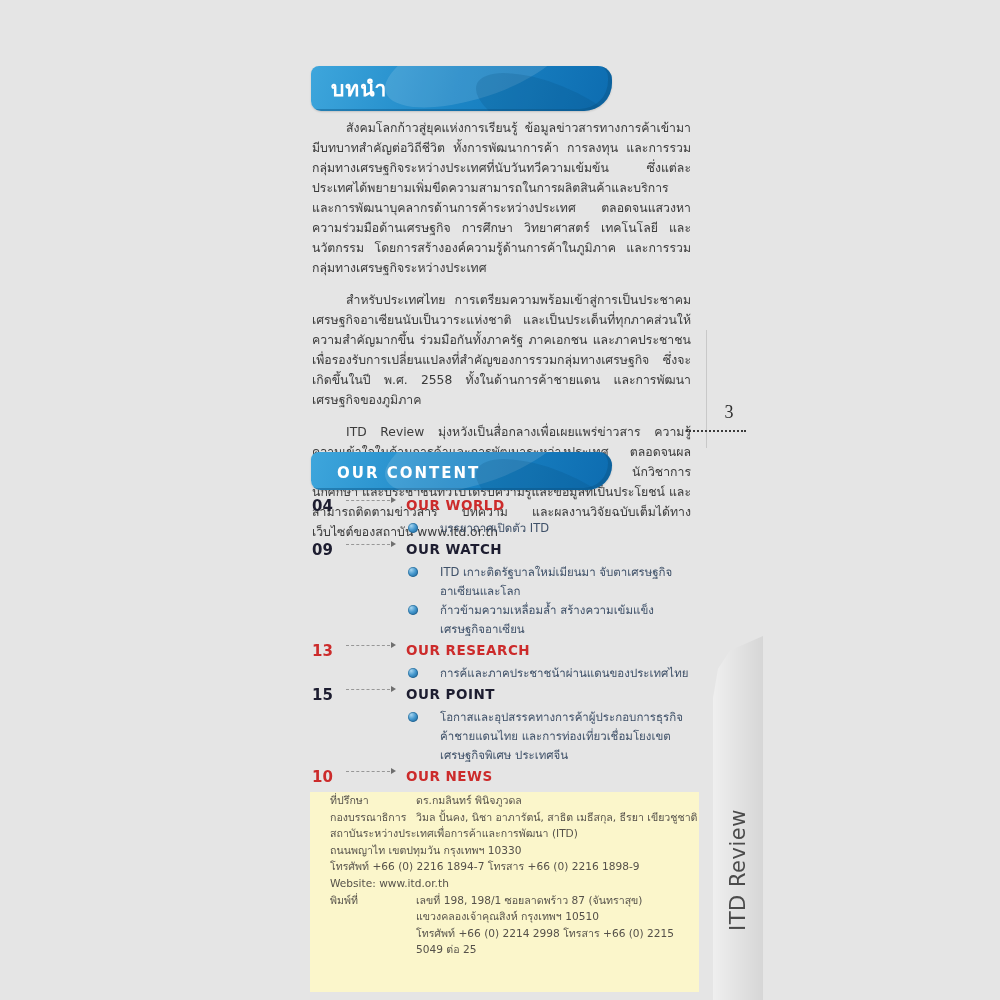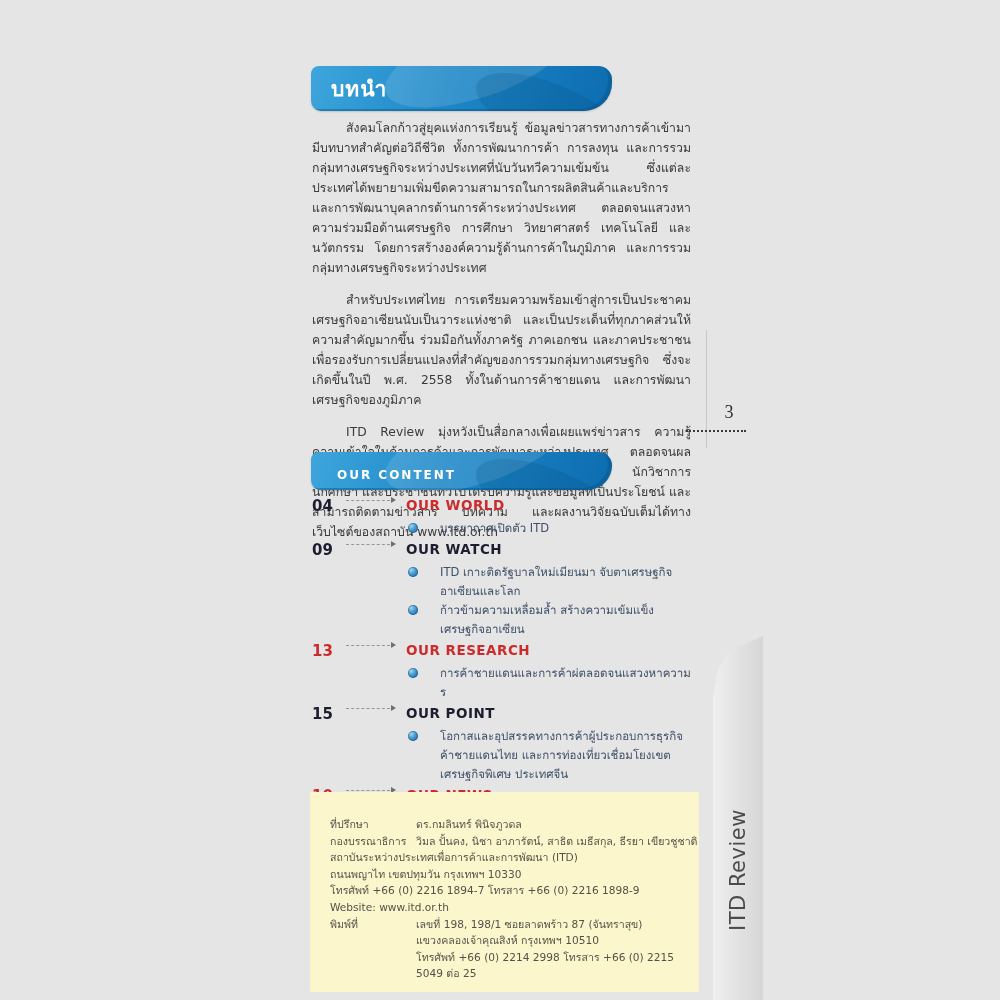--- a/index.html
+++ b/index.html
@@ -12,21 +12,21 @@
           box-shadow:inset -4px -2px 0 rgba(10,84,132,.45), 0 1px 2px rgba(0,0,0,.15);}
   .banner-intro{top:66px;height:45px;border-radius:8px 14px 28px 10px;}
   .banner-content{top:452px;height:38px;border-radius:8px 14px 26px 10px;}
   .banner .deco1,.banner .deco2{position:absolute;border-radius:50%;
           background:rgba(255,255,255,.12);pointer-events:none;}
   .banner .deco1{width:190px;height:70px;left:70px;top:-38px;transform:rotate(-18deg);}
   .banner .deco2{width:160px;height:60px;left:160px;top:18px;transform:rotate(22deg);
           background:rgba(6,70,115,.18);}
   .banner-title{position:absolute;left:20px;bottom:6px;color:#ffffff;
           font-size:21px;font-weight:bold;letter-spacing:1px;}
-  .banner-content .banner-title{left:26px;bottom:8px;font-size:12px;letter-spacing:2px;}
+  .banner-content .banner-title{left:26px;bottom:8px;font-size:15px;letter-spacing:2px;}
 
   
   .paragraphs{position:absolute;left:312px;top:118px;width:379px;
           font-size:12.3px;line-height:20px;text-align:justify;color:#3b3b3b;}
   .paragraphs p{margin:0 0 12px 0;text-indent:34px;}
 
   
   .vrule{position:absolute;left:706px;top:330px;width:1px;height:118px;background:#c8c8c8;}
   .page-num{position:absolute;left:712px;top:402px;width:34px;text-align:center;
           font-family:"Liberation Serif","DejaVu Serif",serif;font-size:18px;color:#2e2e2e;}
@@ -46,21 +46,21 @@
   .red{color:#cc2b2b !important;}
   .toc-items{margin:1px 0 3px 96px;}
   .toc-item{display:flex;gap:22px;align-items:flex-start;
           font-size:11.5px;line-height:19px;color:#3e5068;max-width:288px;}
   .globe{flex:0 0 10px;width:10px;height:10px;margin-top:4px;border-radius:50%;
           background:radial-gradient(circle at 32% 28%,#a6d5f0 0%,#4497cd 45%,#14598d 100%);
           box-shadow:inset 0 0 0 1px rgba(12,70,110,.4);}
 
   
   .credits{position:absolute;left:310px;top:792px;width:389px;height:200px;
-          background:#fbf6cb;padding:24px 0 0 20px;box-sizing:border-box;
+          background:#fbf6cb;padding:0 0 0 20px;box-sizing:border-box;
           font-size:10.6px;line-height:16.6px;color:#55514a;}
   .cr-row{display:flex;}
   .cr-label{flex:0 0 86px;}
   .cr-val{flex:1;}
 
   
   .side-tab{position:absolute;left:713px;top:636px;width:50px;height:364px;
           background:linear-gradient(to right,#efefef 0%,#e0e0e0 60%,#d6d6d6 100%);
           clip-path:polygon(0 17%,10% 9%,34% 4%,100% 0,100% 100%,0 100%);}
   .tab-label{position:absolute;width:364px;height:50px;left:-157px;top:157px;
@@ -139,21 +139,21 @@
         <span class="toc-page red">13</span>
         <span class="toc-arrow">
             <span class="dash"></span>
             <span class="tip"></span>
           </span>
         <span class="toc-title red">OUR RESEARCH</span>
       </div>
       <div class="toc-items">
         <div class="toc-item">
             <span class="globe"></span>
-            <span>การค้าชายแดนและการค้าผ่ตลอดจนแสวงหาความร</span>
+            <span>การค้และภาคประชาชน้าผ่านแดนของประเทศไทย</span>
           </div>
       </div>
     </div>
 
     <div class="toc-entry">
       <div class="toc-head">
         <span class="toc-page">15</span>
         <span class="toc-arrow">
             <span class="dash"></span>
             <span class="tip"></span>

